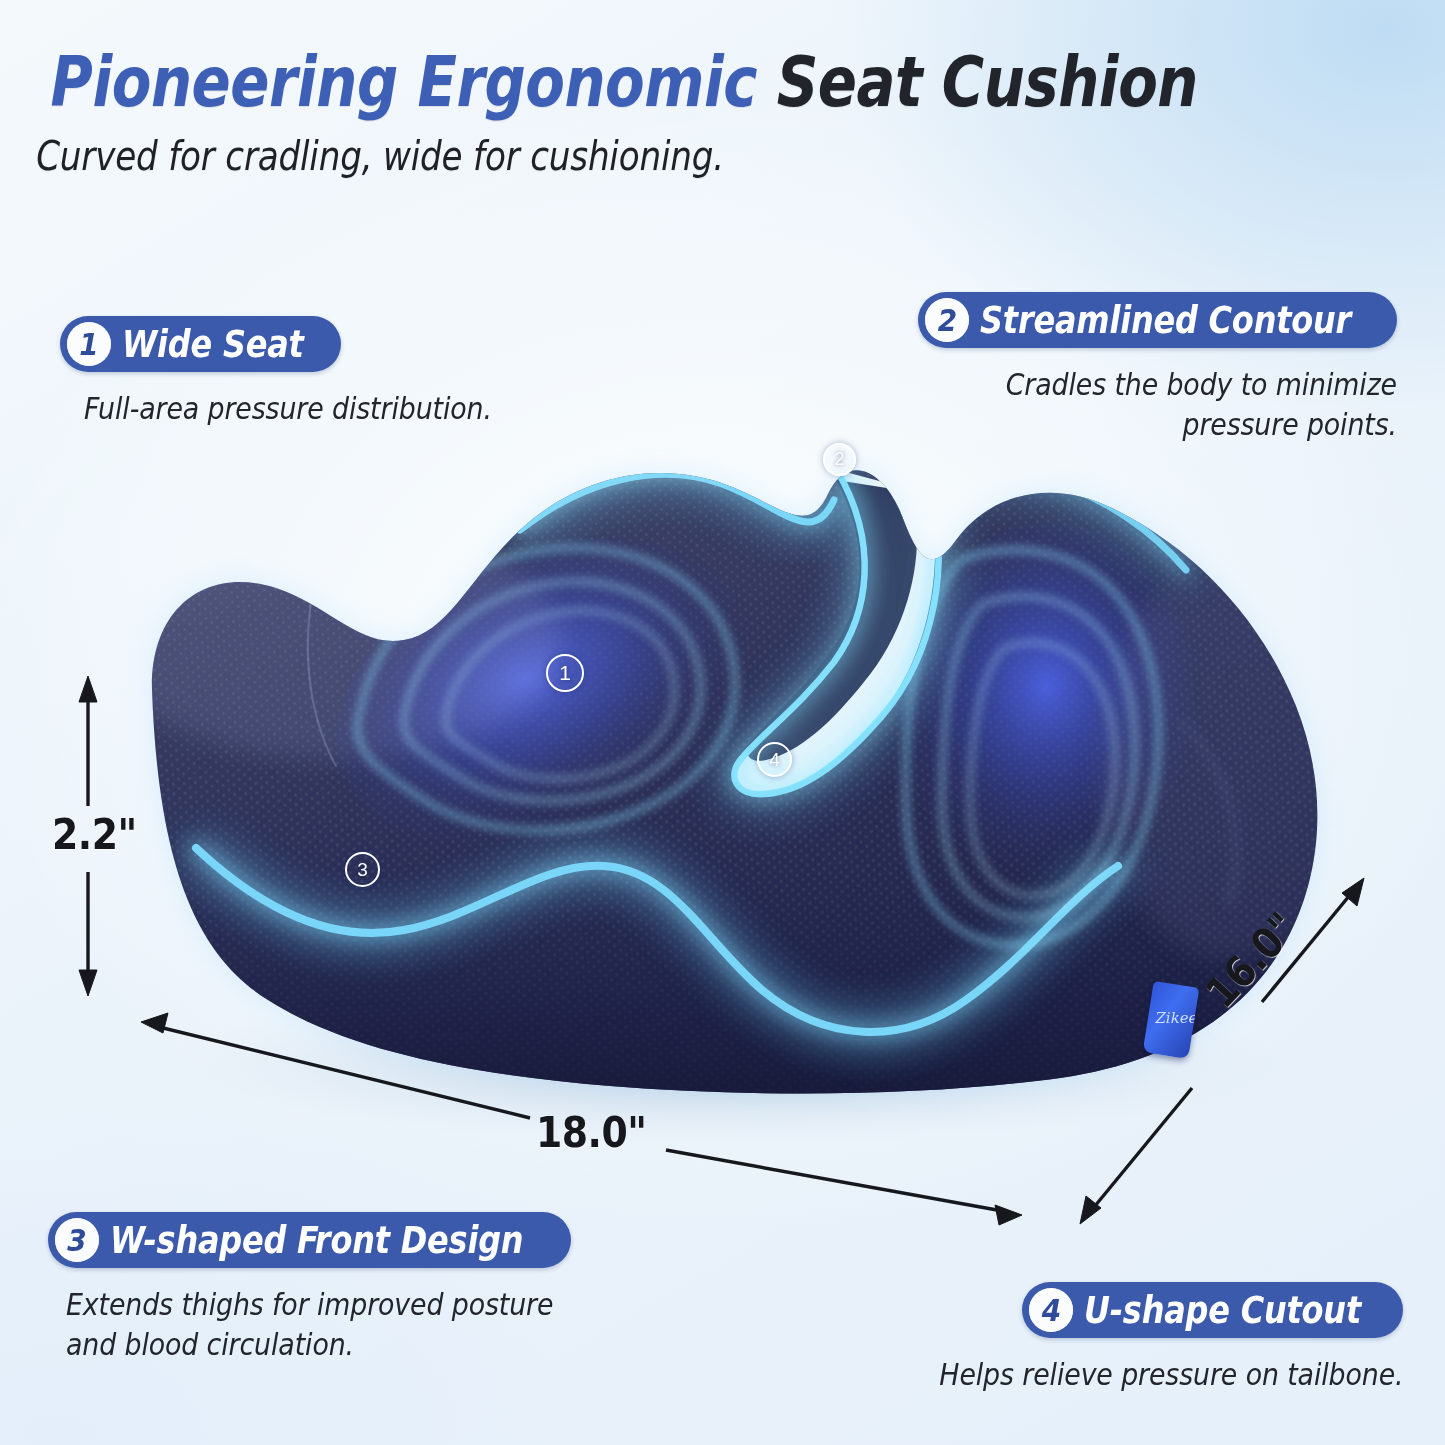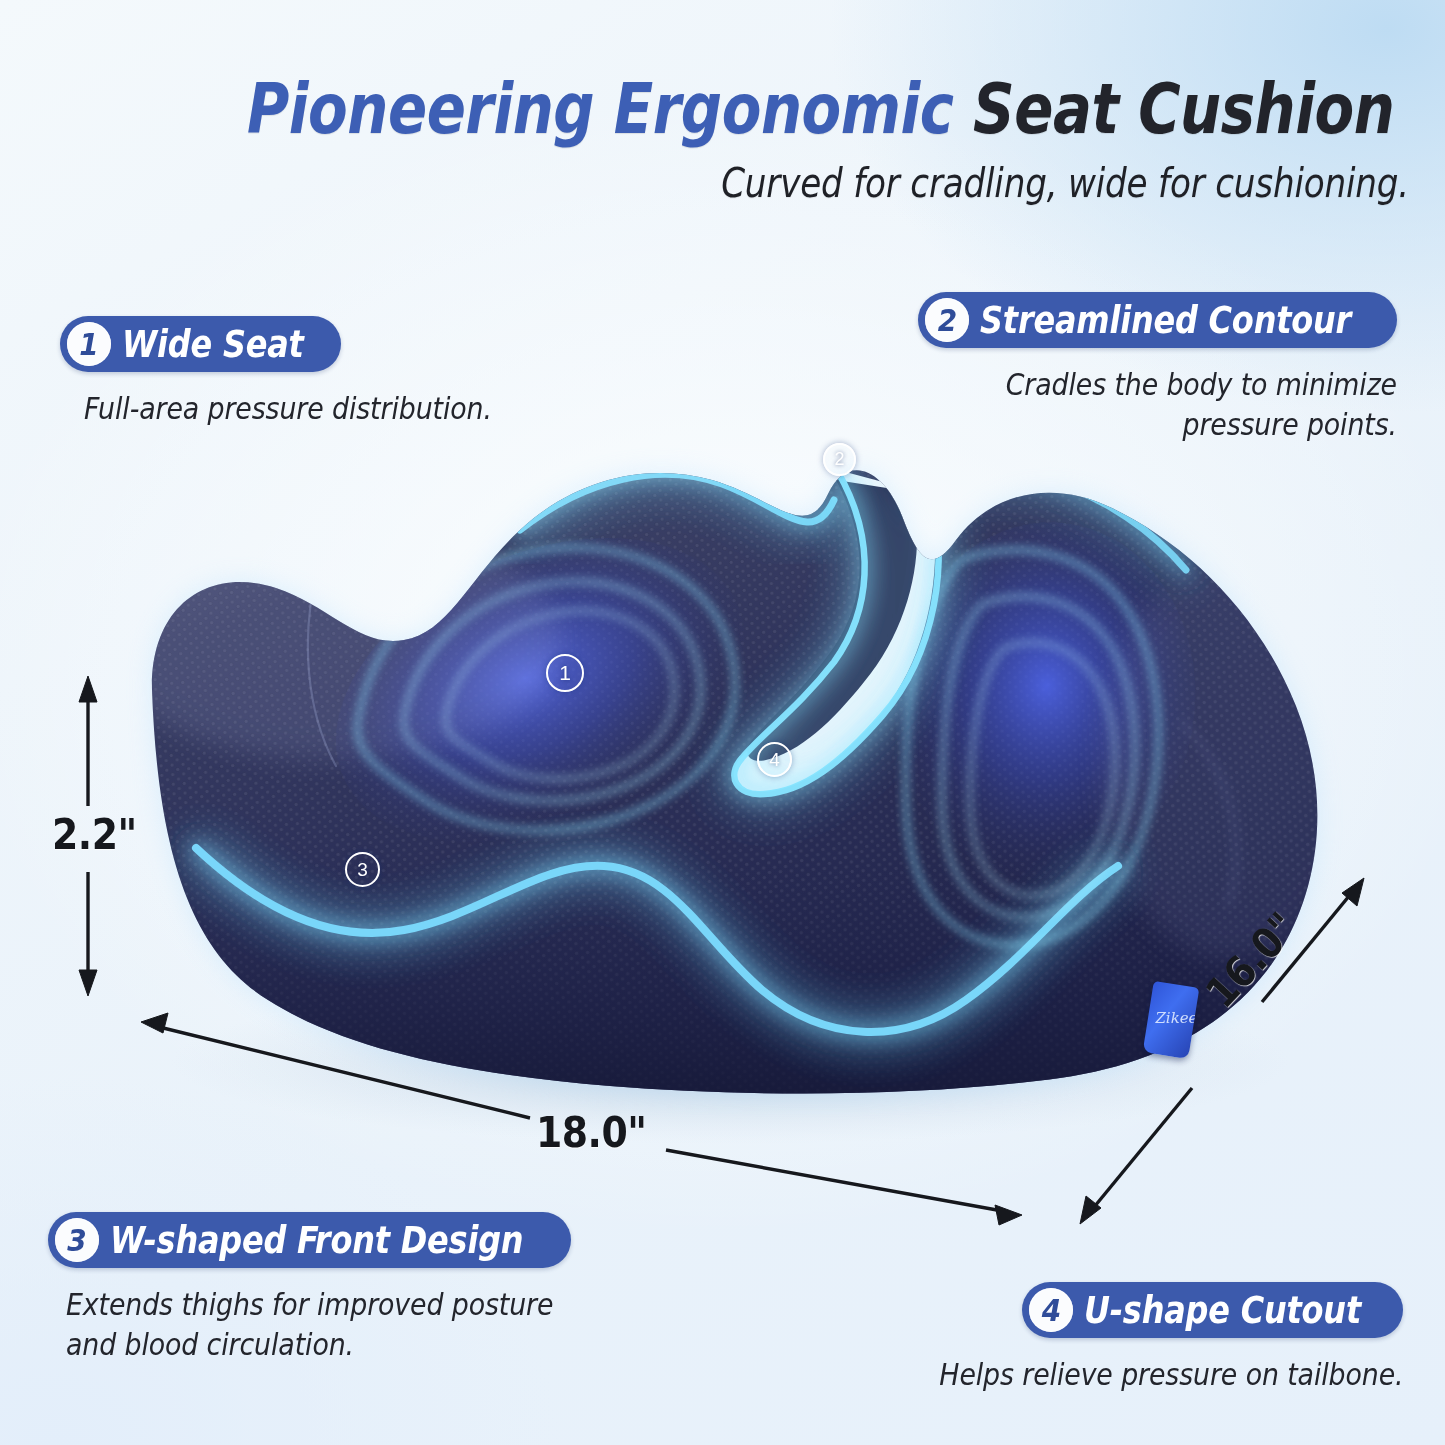--- a/index.html
+++ b/index.html
@@ -11,21 +11,21 @@
   #stage{
     position:absolute;inset:0;width:1445px;height:1445px;
     background:
       radial-gradient(ellipse 900px 620px at 96% 2%, #bedcf3 0%, rgba(190,220,243,0) 62%),
       radial-gradient(ellipse 760px 560px at 4% 100%, #e3eefa 0%, rgba(227,238,250,0) 66%),
       radial-gradient(ellipse 1100px 820px at 50% 46%, #fcfeff 0%, rgba(252,254,255,0) 70%),
       linear-gradient(150deg,#f4f9fc 0%,#eef5fb 30%,#e9f2fa 60%,#e6f0fa 100%);
   }
 
   
-  .hdr{position:absolute;left:0;right:0;top:46px;text-align:right;margin-top:27px;}
+  .hdr{position:absolute;left:0;right:0;top:46px;text-align:left;}
   .title{
     font-family:"DejaVu Sans Condensed","Liberation Sans",sans-serif;
     font-weight:700;font-style:italic;
     font-size:69px;line-height:1.06;letter-spacing:-0.5px;
     white-space:nowrap;
     text-shadow:0 1px 1px rgba(0,0,0,.10);
     transform:scaleX(.93);
   }
   .title .t-blue{color:#3d5fb5;}
   .title .t-dark{color:#22242b;}

